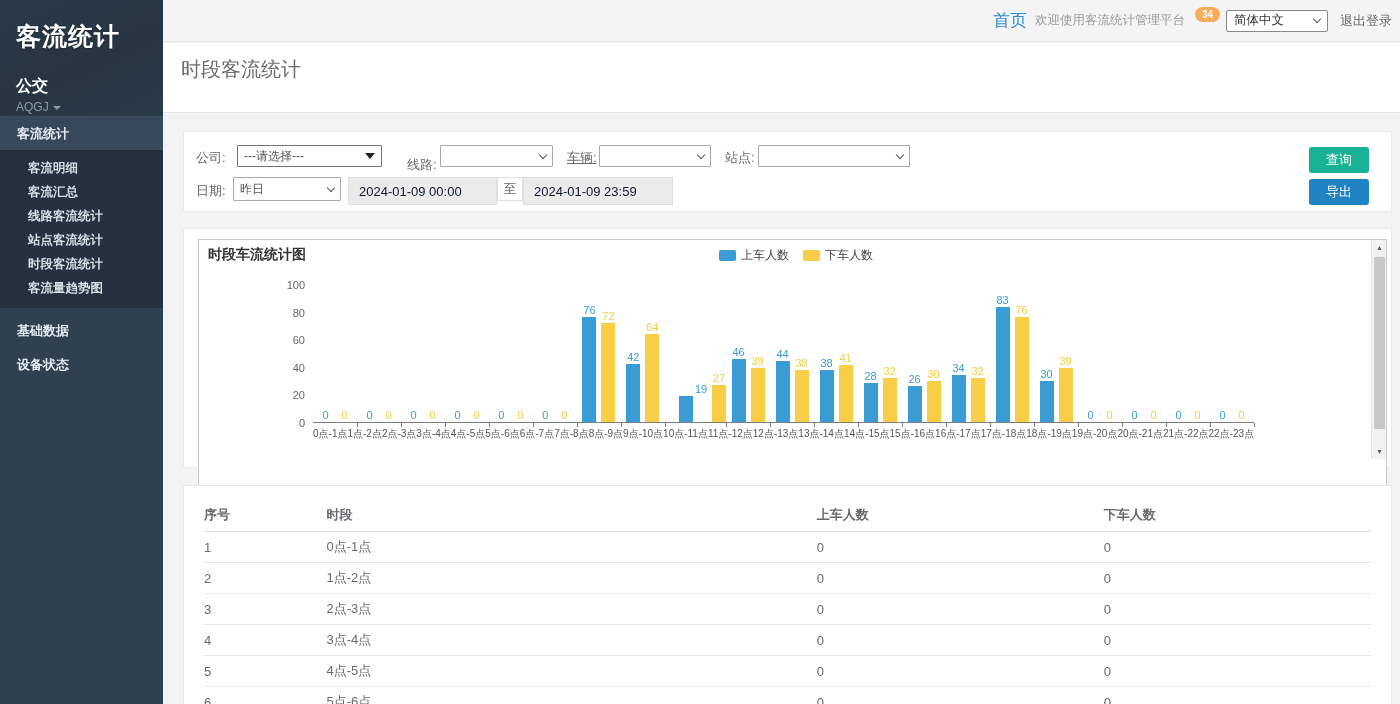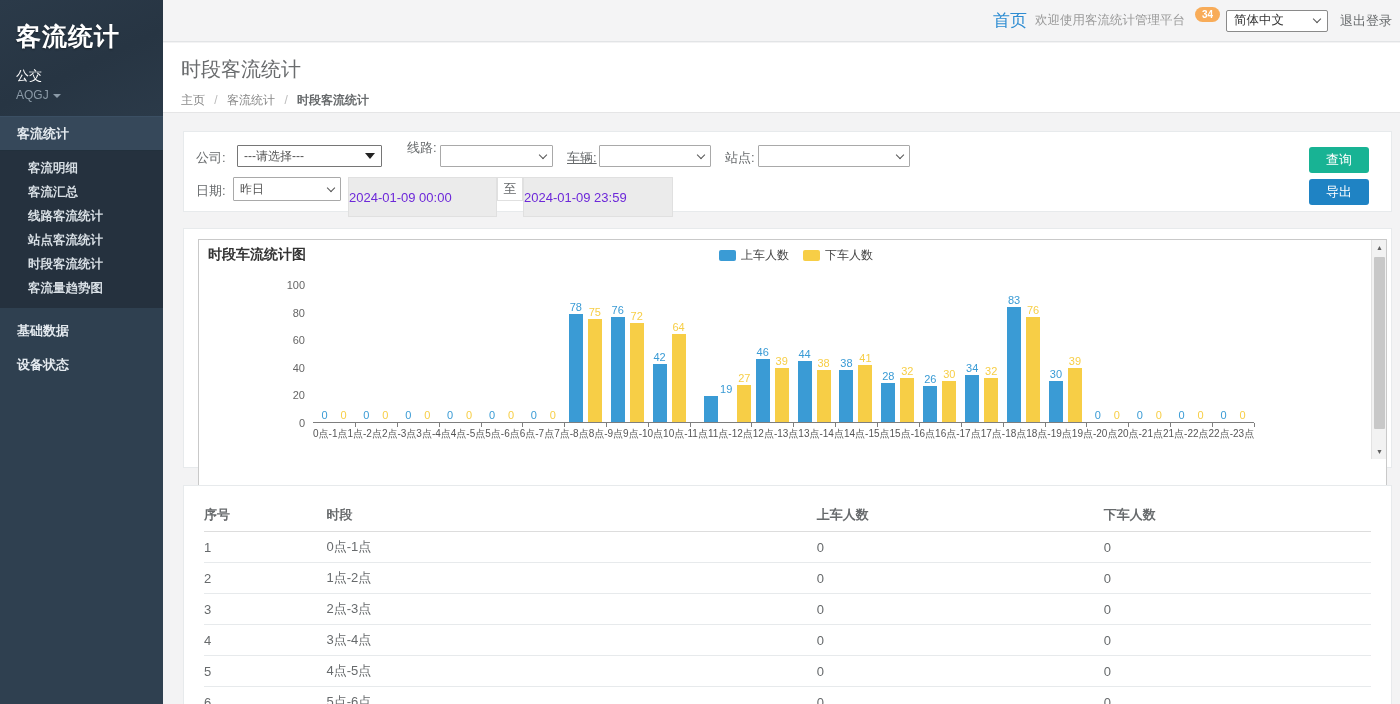--- a/index.html
+++ b/index.html
@@ -6,21 +6,21 @@
   html,body { width:1400px; height:704px; overflow:hidden;
     font-family:"Liberation Sans","DejaVu Sans",sans-serif; background:#f3f3f4; }
   .app { position:relative; width:1400px; height:704px; }
 
   
   .sidebar { position:absolute; left:0; top:0; width:163px; height:704px; background:#2f4050; }
   .logo-block { height:116px; padding:12px 16px 10px 16px;
     background:linear-gradient(155deg,#2b3a49 0%,#273543 55%,#2b3a49 100%); }
   .logo-title { color:#ffffff; font-size:25px; font-weight:bold; letter-spacing:1px; margin-top:8px;
     text-shadow:0 1px 2px rgba(0,0,0,.4); }
-  .org-name { color:#ffffff; font-size:13px; font-weight:normal; margin-top:14px; }
+  .org-name { color:#ffffff; font-size:16px; font-weight:bold; margin-top:23px; }
   .org-code { color:#8b9aa7; font-size:12px; margin-top:3px; cursor:pointer; }
   .caret-down { display:inline-block; width:0; height:0; margin-left:4px; vertical-align:middle;
     border-left:4px solid transparent; border-right:4px solid transparent; border-top:4px solid #8b9aa7; }
   .nav-section { height:34px; line-height:34px; padding-left:17px; color:#e4eaef;
     font-size:13px; font-weight:bold; cursor:pointer; }
   .nav-section.active { background:#36485a; border-top:1px solid #3b4f63; }
   .submenu { background:#25313e; padding:5px 0 8px 0; border-top:1px solid #22303c; }
   .subitem { height:24px; line-height:24px; padding-left:28px; color:#d8dfe5; font-size:12.5px;
     font-weight:bold; cursor:pointer; }
   .nav-gap { height:6px; }
@@ -55,22 +55,22 @@
   .panel { position:absolute; left:20px; width:1209px; background:#ffffff; border:1px solid #e7eaec; }
 
   
   .filter-panel { top:18px; height:81px; }
   .f-label { position:absolute; color:#676a6c; font-size:13px; }
   .sel { position:absolute; height:22px; background:#fff; border:1px solid #a9a9a9; border-radius:1px;
     display:flex; align-items:center; justify-content:space-between; padding:0 6px; font-size:12px;
     color:#555; cursor:pointer; }
   .tri-down { width:0; height:0; border-left:5px solid transparent; border-right:5px solid transparent;
     border-top:6px solid #222; }
-  .date-input { position:absolute; height:40px; background:#ebebeb; border:1px solid #e0e0e0;
-    color:#6d28d9; font-size:13px; display:flex; align-items:center; }
+  .date-input { position:absolute; height:28px; background:#ebebeb; border:1px solid #e0e0e0;
+    color:#0f172a; font-size:13px; display:flex; align-items:center; padding-left:10px; }
   .to-box { position:absolute; height:24px; background:#fff; border:1px solid #e0e0e0;
     color:#676a6c; font-size:13px; display:flex; align-items:center; justify-content:center; }
   .btn { position:absolute; left:1125px; width:60px; height:26px; border:none; border-radius:3px;
     color:#fff; font-size:13px; cursor:pointer; font-family:inherit; }
   .btn-query { top:15px; background:#18b394; }
   .btn-export { top:47px; background:#1f83c4; }
 
   
   .chart-panel { top:115px; height:240px; }
   .chart-box { position:absolute; left:14px; top:10px; width:1189px; height:256px;
@@ -139,38 +139,31 @@
     <span class="badge">34</span>
     <div class="lang-select">
       <span>简体中文</span>
       <span class="chev"></span>
     </div>
     <span class="logout-link">退出登录</span>
   </div>
 
   <div class="heading">
     <div class="page-title">时段客流统计</div>
-    <div class="breadcrumb">
-      <span class="crumb">主页</span>
-      <span class="sep">/</span>
-      <span class="crumb">客流统计</span>
-      <span class="sep">/</span>
-      <span class="crumb active">时段客流统计</span>
-    </div>
   </div>
 
   <div class="content">
 
     <div class="panel filter-panel">
       <span class="f-label" style="left:12px; top:17px;">公司:</span>
       <div class="sel" style="left:53px; top:13px; width:145px; border-color:#767676;">
         <span>---请选择---</span>
           <span class="tri-down"></span>
       </div>
-      <span class="f-label" style="left:223px; top:7px;">线路:</span>
+      <span class="f-label" style="left:223px; top:24px;">线路:</span>
       <div class="sel" style="left:256px; top:13px; width:113px;">
         <span></span>
           <span class="chev"></span>
       </div>
       <span class="f-label" style="left:383px; top:17px;text-decoration:underline;">车辆:</span>
       <div class="sel" style="left:415px; top:13px; width:112px;">
         <span></span>
           <span class="chev"></span>
       </div>
       <span class="f-label" style="left:541px; top:17px;">站点:</span>
@@ -265,30 +258,20 @@
               </div>
             </div>
             <div class="group">
               <div class="bar-col">
                 <div class="bar-val" style="color: rgb(58, 155, 213);">0</div>
                 <div class="bar" style="background: rgb(58, 155, 213); height: 0px;"></div>
               </div>
               <div class="bar-col">
                 <div class="bar-val" style="color: rgb(247, 206, 70);">0</div>
                 <div class="bar" style="background: rgb(247, 206, 70); height: 0px;"></div>
-              </div>
-            </div>
-            <div class="group">
-              <div class="bar-col">
-                <div class="bar-val" style="color: rgb(58, 155, 213);">78</div>
-                <div class="bar" style="background: rgb(58, 155, 213); height: 107.64px;"></div>
-              </div>
-              <div class="bar-col">
-                <div class="bar-val" style="color: rgb(247, 206, 70);">75</div>
-                <div class="bar" style="background: rgb(247, 206, 70); height: 103.5px;"></div>
               </div>
             </div>
             <div class="group">
               <div class="bar-col">
                 <div class="bar-val" style="color: rgb(58, 155, 213);">76</div>
                 <div class="bar" style="background: rgb(58, 155, 213); height: 104.88px;"></div>
               </div>
               <div class="bar-col">
                 <div class="bar-val" style="color: rgb(247, 206, 70);">72</div>
                 <div class="bar" style="background: rgb(247, 206, 70); height: 99.36px;"></div>

